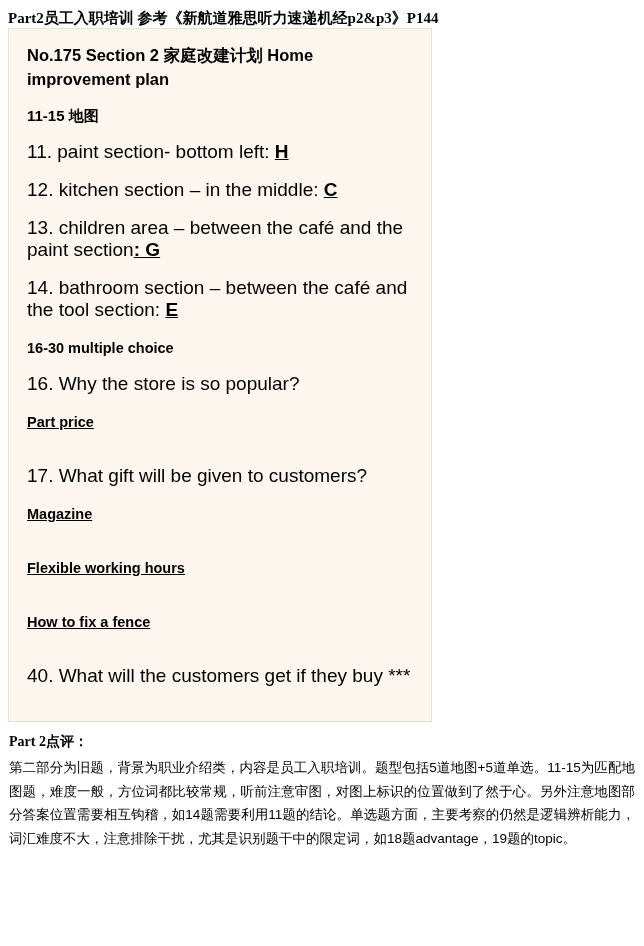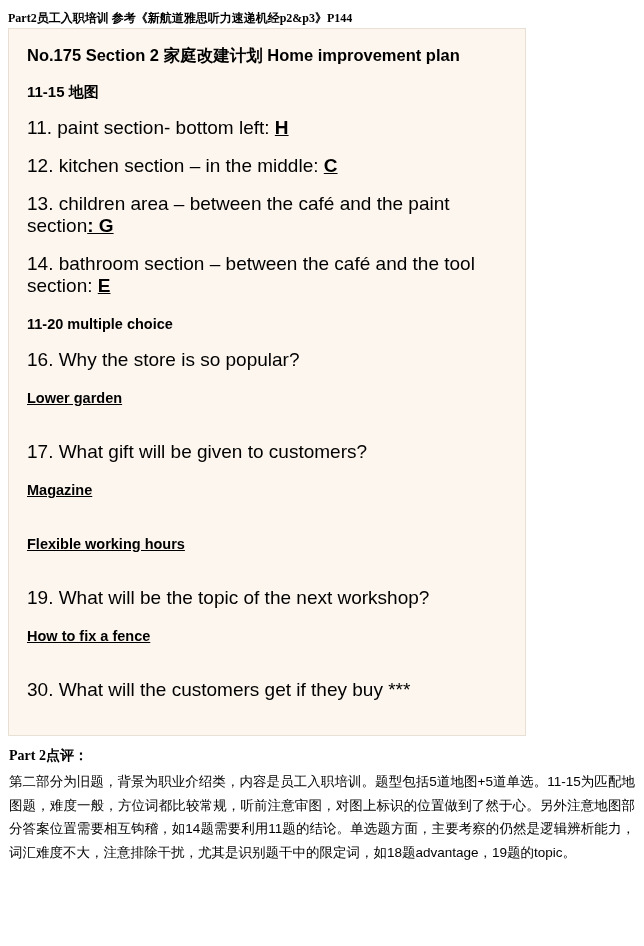--- a/index.html
+++ b/index.html
@@ -14,37 +14,37 @@
     color: #000000;
   }
   .page {
     width: 644px;
     box-sizing: border-box;
     padding: 6px 8px 0 8px;
   }
   .hdr-title {
     font-family: "Liberation Serif", serif;
     font-weight: bold;
-    font-size: 12px;
+    font-size: 15px;
     letter-spacing: 0px;
     line-height: 20px;
     margin: 2px 0 0 0;
     white-space: nowrap;
   }
   .hdr-sub {
     font-size: 14px;
     line-height: 20px;
     margin: 8px 0 7px 0;
     font-family: "Liberation Sans", sans-serif;
   }
   .card {
     background: #fdf6ee;
     border: 1px solid #e8e0d4;
     box-sizing: border-box;
-    width: 518px;
+    width: 424px;
     margin: 0 0 0 0;
     padding: 12px 16px 18px 16px;
   }
   .card-title {
     font-weight: bold;
     font-size: 16.5px;
     line-height: 24px;
     margin: 2px 0 14px 2px;
   }
   .sec-head {
@@ -115,40 +115,39 @@
     <div class="q">
       <span>12. kitchen section – in the middle: </span><span class="ans">C</span>
     </div>
     <div class="q">
       <span>13. children area – between the café and the paint section</span><span class="ans">: G</span>
     </div>
     <div class="q">
       <span>14. bathroom section – between the café and the tool section: </span><span class="ans">E</span>
     </div>
 
-    <div class="mc-head">11-20 multiple choice</div>
+    <div class="mc-head">16-30 multiple choice</div>
 
     <div class="q">16. Why the store is so popular?</div>
     <div class="ansline-wrap">
-      <span class="ansline">Lower garden</span>
+      <span class="ansline">Part price</span>
     </div>
 
     <div class="q">17. What gift will be given to customers?</div>
     <div class="ansline-wrap">
       <span class="ansline">Magazine</span>
     </div>
 
     <div class="ansline-wrap">
       <span class="ansline">Flexible working hours</span>
     </div>
 
-    <div class="q">19. What will be the topic of the next workshop?</div>
     <div class="ansline-wrap">
       <span class="ansline">How to fix a fence</span>
     </div>
 
-    <div class="q">30. What will the customers get if they buy ***</div>
+    <div class="q">40. What will the customers get if they buy ***</div>
   </div>
 
   <div class="review-title">Part 2点评：</div>
   <div class="review-body">第二部分为旧题，背景为职业介绍类，内容是员工入职培训。题型包括5道地图+5道单选。11-15为匹配地图题，难度一般，方位词都比较常规，听前注意审图，对图上标识的位置做到了然于心。另外注意地图部分答案位置需要相互钩稽，如14题需要利用11题的结论。单选题方面，主要考察的仍然是逻辑辨析能力，词汇难度不大，注意排除干扰，尤其是识别题干中的限定词，如18题advantage，19题的topic。</div>
 
 </div>
 
 </body></html>

